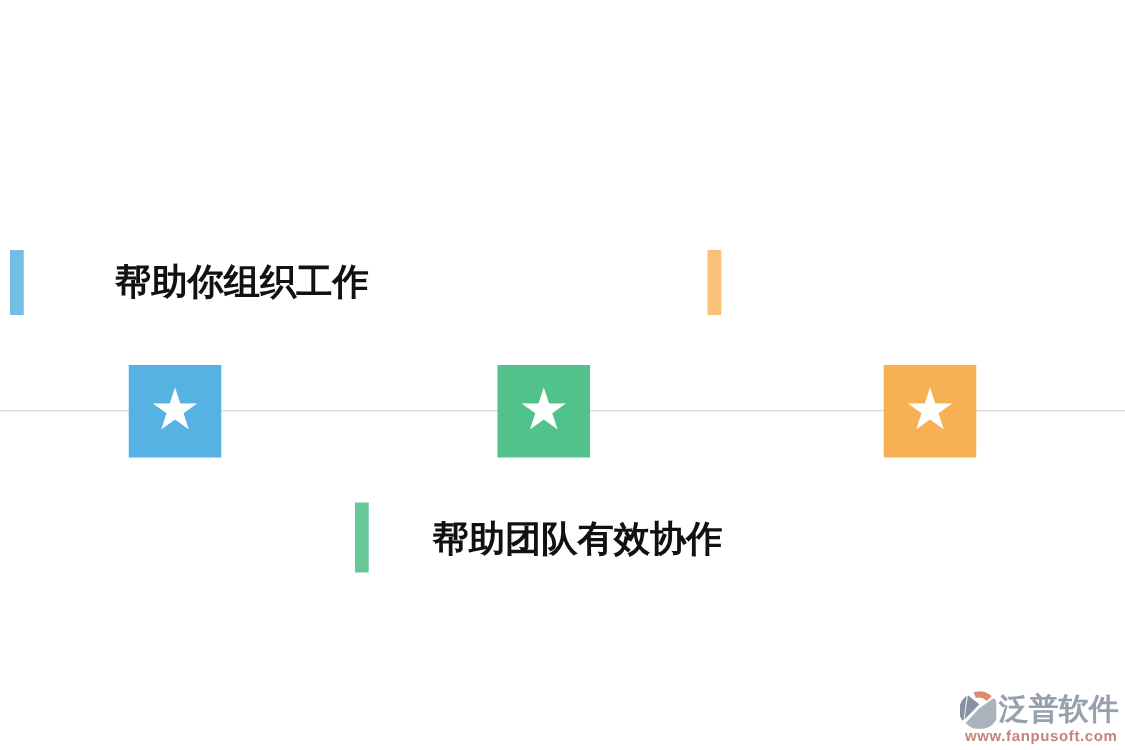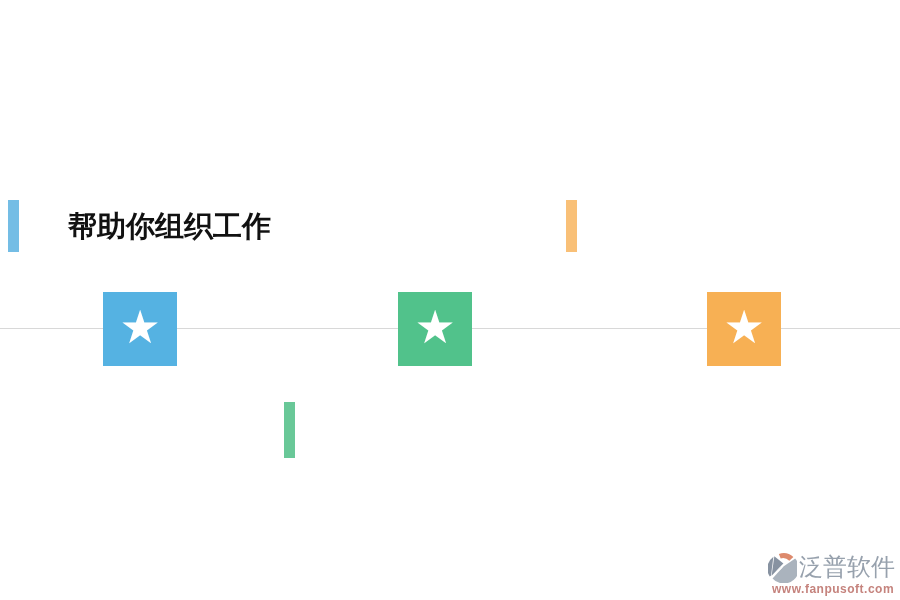--- a/index.html
+++ b/index.html
@@ -48,37 +48,38 @@
   .bar2 { left: 566px; top: 200px; height: 52px; }
   .bar3 { left: 284px; top: 402px; height: 56px; }
   .feature-label {
     position: absolute;
     font-size: 29px;
     font-weight: bold;
     color: #111111;
     white-space: nowrap;
     height: 52px;
     line-height: 52px;
+    margin-left: 24px;
   }
   .label1 { left: 68px;  top: 200px; }
   .label2 { left: 602px; top: 200px; }
   .label3 { left: 322px; top: 404px; height: 56px; line-height: 56px; }
   .watermark {
     position: absolute;
     left: 768px;
     top: 551px;
     width: 132px;
   }
   .watermark-top {
     display: flex;
     align-items: center;
   }
   .watermark-brand {
     font-size: 24px;
-    font-weight: normal;
+    font-weight: bold;
     letter-spacing: 0px;
     white-space: nowrap;
   }
   .watermark-url {
     font-size: 12px;
     font-weight: bold;
     letter-spacing: 0.5px;
     white-space: nowrap;
     margin-top: -1px;
     margin-left: 4px;
@@ -96,20 +97,21 @@
 <div class="canvas">
 
   <div class="timeline-line" style="background: rgb(216, 216, 216);"></div>
 
   <div class="accent-bar bar1" style="background: rgb(116, 189, 229);"></div>
   <div class="feature-label label1">帮助你组织工作</div>
 
   <div class="accent-bar bar2" style="background: rgb(249, 192, 119);"></div>
 
   <div class="accent-bar bar3" style="background: rgb(105, 200, 152);"></div>
+  <div class="feature-label label3">帮助团队有效协作</div>
 
   <div class="milestone m1" style="background: rgb(85, 178, 226);">
     <span class="star">★</span>
   </div>
   <div class="milestone m2" style="background: rgb(81, 194, 139);">
     <span class="star">★</span>
   </div>
   <div class="milestone m3" style="background: rgb(247, 176, 84);">
     <span class="star">★</span>
   </div>

